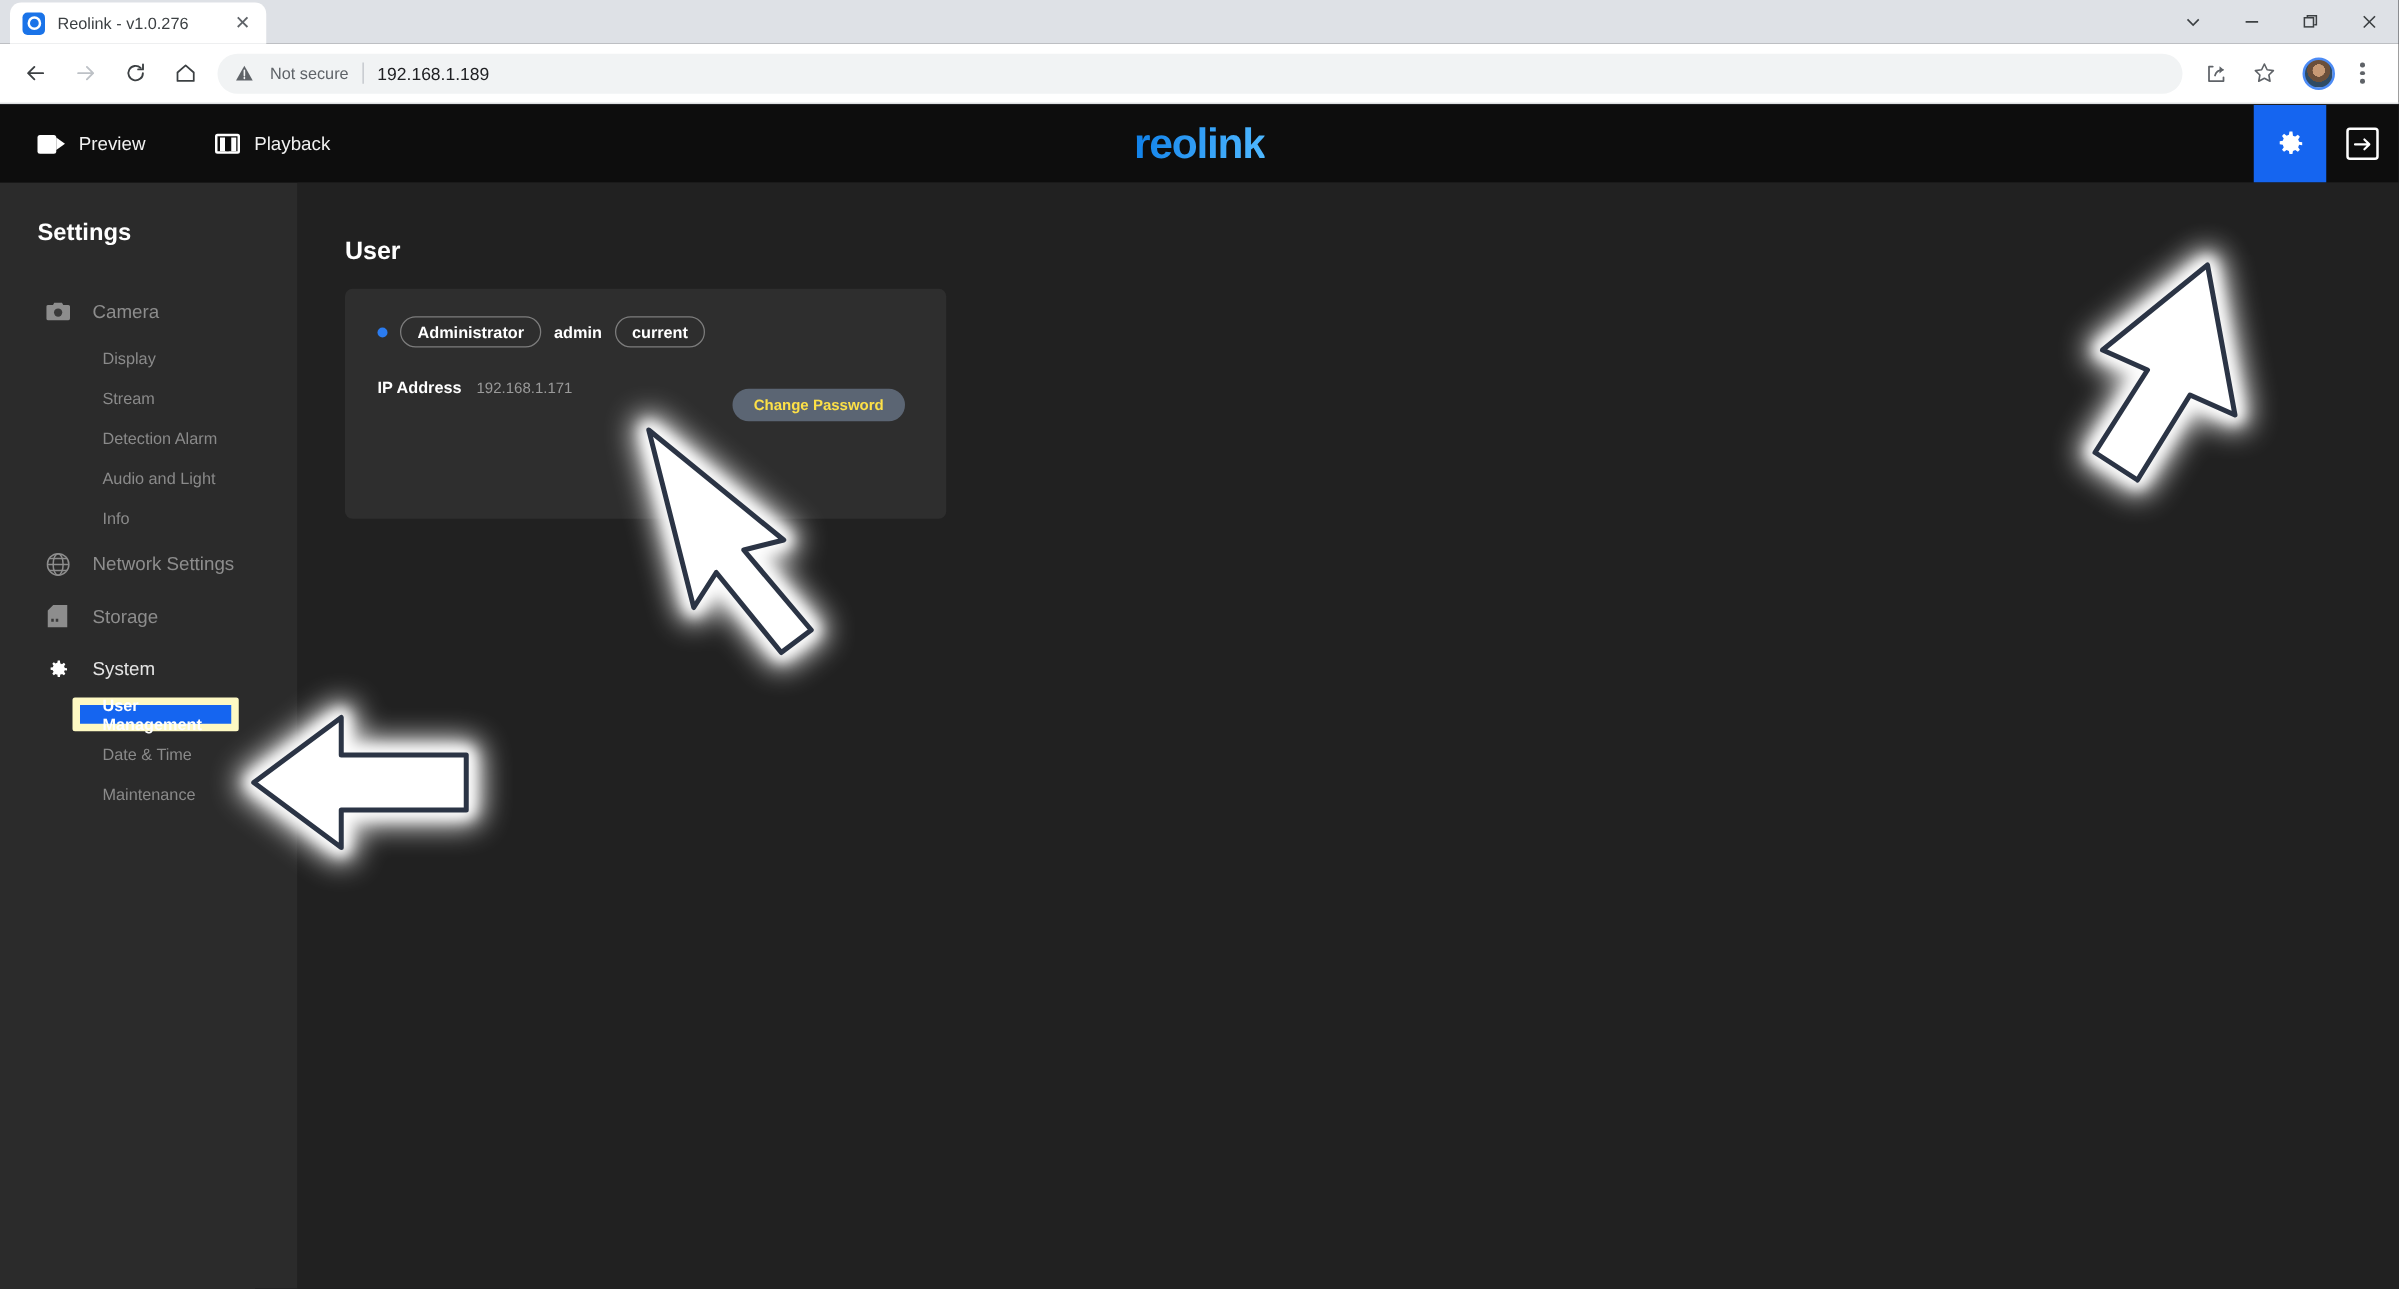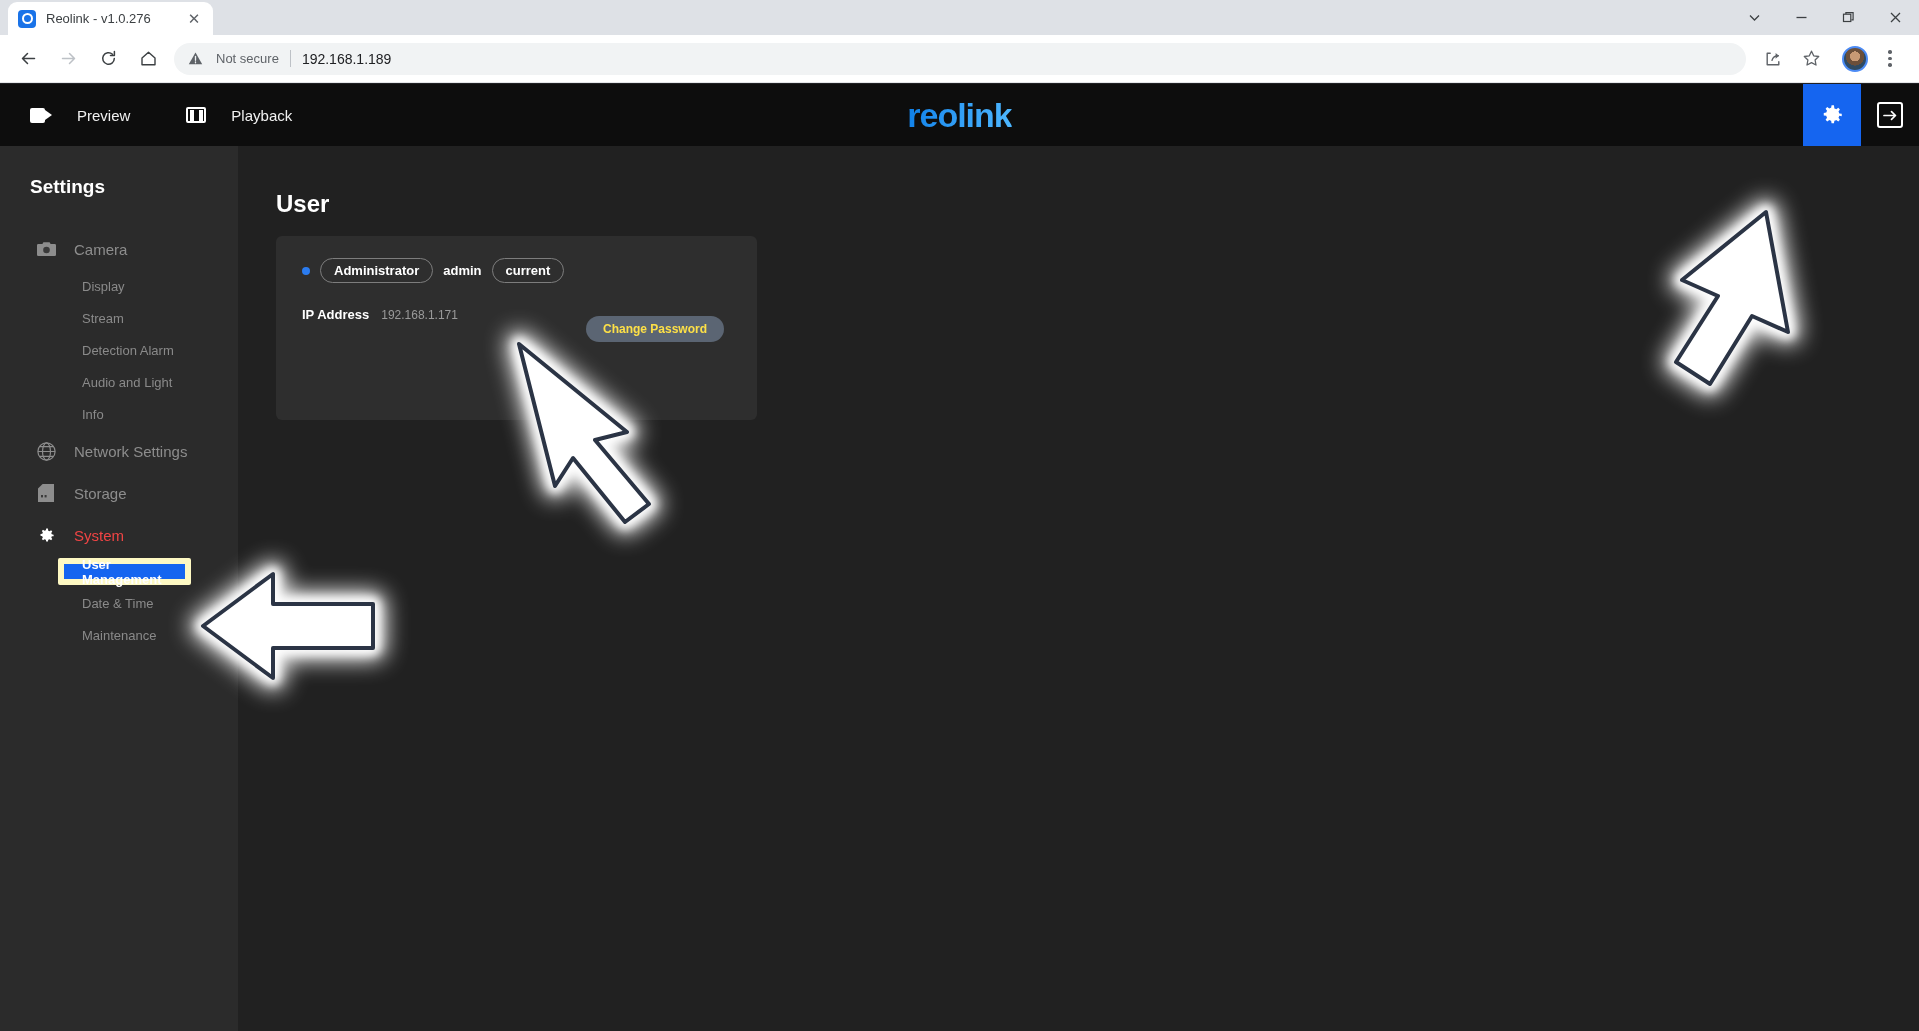--- a/index.html
+++ b/index.html
@@ -101,21 +101,21 @@
     position:absolute; left:0; top:84px;
     width:1919px; height:947px; background:#1f1f1f;
     overflow:hidden;
   }
 
   .appbar {
     height:62px; background:#0d0d0d; position:relative;
     display:flex; align-items:center;
   }
   .navitem {
-    display:flex; align-items:center; gap:25px;
+    display:flex; align-items:center; gap:11px;
     color:#f1f1f1; font-size:15px; height:62px; padding:0 14px;
   }
   .navitem:first-of-type { margin-left:16px; }
   .navitem + .navitem { margin-left:28px; }
   .ico-cam {
     width:22px; height:15px; position:relative;
   }
   .ico-cam::before {
     content:""; position:absolute; left:0; top:0;
     width:15px; height:15px; background:#ffffff; border-radius:2px;
@@ -174,38 +174,38 @@
   }
   .settings-title {
     color:#ffffff; font-size:19px; font-weight:bold;
     padding-left:30px; margin-bottom:30px;
   }
   .group {
     display:flex; align-items:center; gap:18px;
     height:42px; padding-left:36px;
   }
   .group .glabel { font-size:15px; font-weight:normal; color:#8d8d8d; }
-  .group.active .glabel { color:#ef4444; }
+  .group.active .glabel { color:#e5e5e5; }
   .gico { width:20px; height:18px; flex:0 0 20px;
           display:flex; align-items:center; justify-content:center; }
   .subitem {
     height:32px; display:flex; align-items:center;
     padding-left:82px; font-size:13px; color:#8a8a8a;
   }
   .subitem.selected {
     margin:2px 56px 2px 58px; padding-left:18px;
     height:27px; background:#1565f0; color:#ffffff;
     border:6px solid #fef9c3; border-radius:2px;
     font-weight:bold; font-size:13px;
     width:133px;
   }
 
   
   .main { flex:1; background:#212121; padding:44px 0 0 38px; position:relative; }
-  .page-title { font-size:24px; font-weight:bold; color:#ffffff; margin-bottom:18px; }
+  .page-title { font-size:20px; font-weight:bold; color:#ffffff; margin-bottom:18px; }
   .user-card {
     width:481px; height:184px; background:#2e2e2e;
     border-radius:6px; padding:22px 26px; position:relative;
   }
   .user-row { display:flex; align-items:center; gap:10px; }
   .bluedot { width:8px; height:8px; border-radius:50%; background:#2b7cf0; flex:0 0 8px; }
   .pill {
     border:1px solid #7d7d7d; border-radius:13px;
     padding:4px 13px; font-size:13px; font-weight:bold; color:#ffffff;
   }

